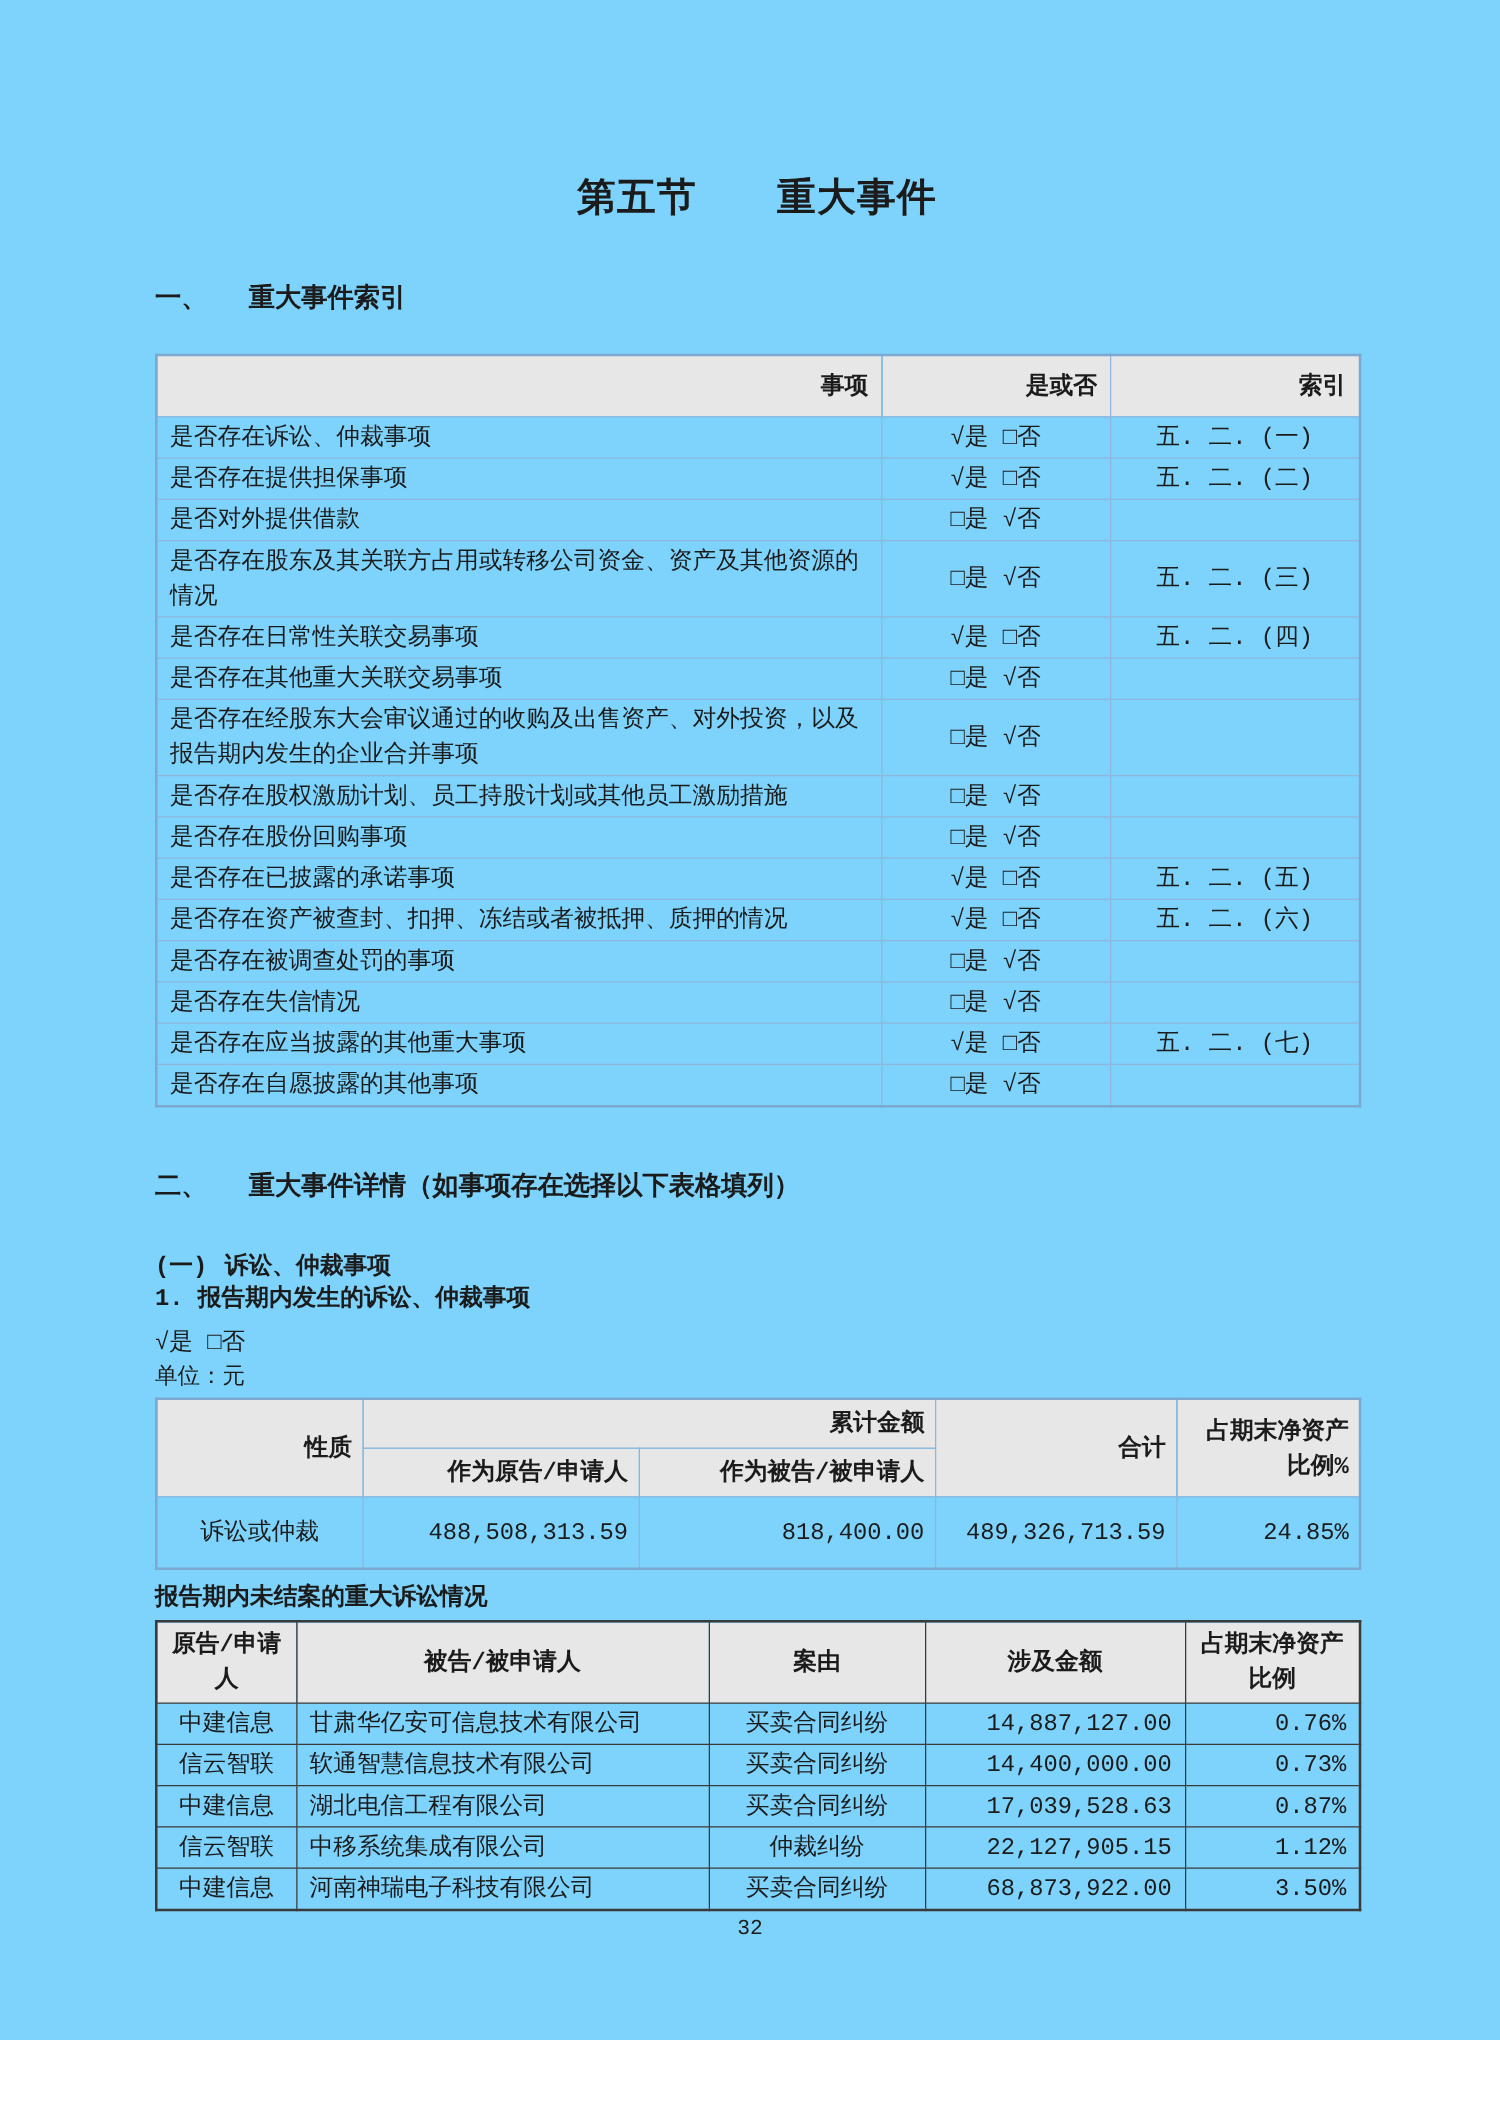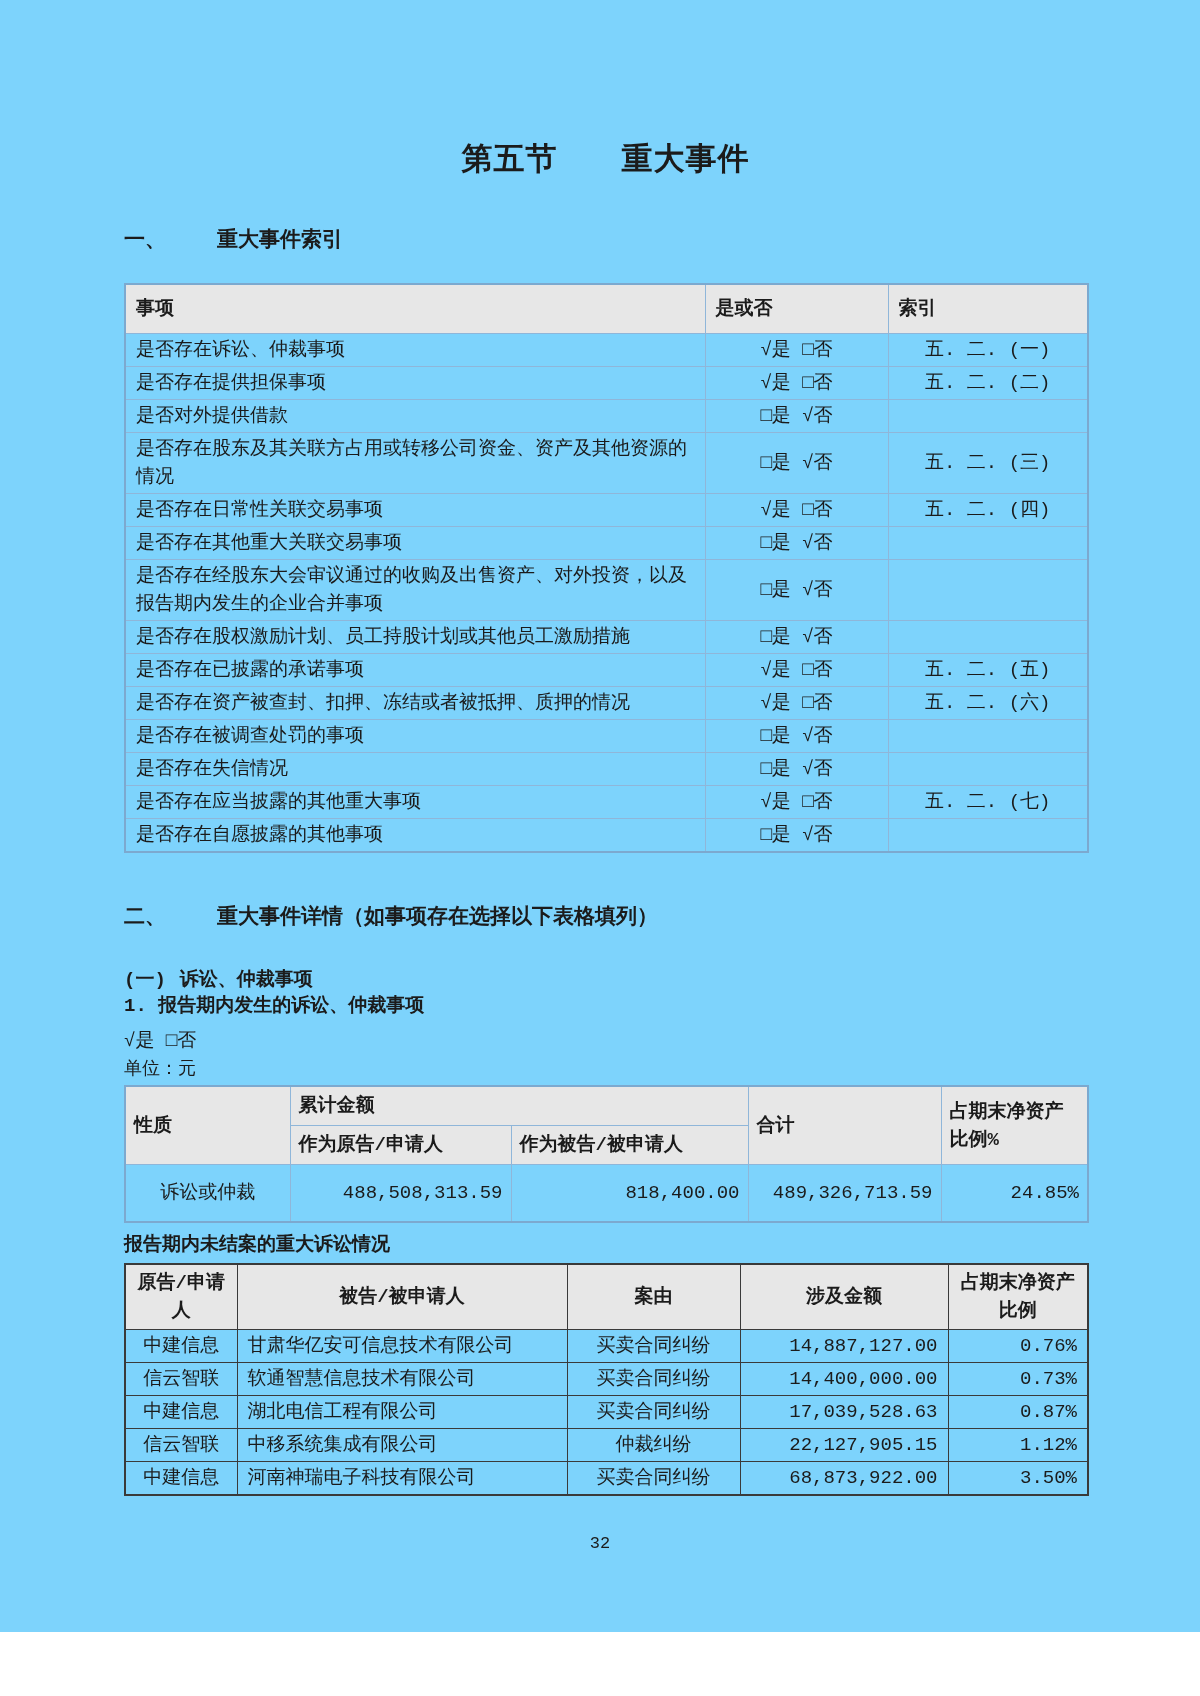--- a/index.html
+++ b/index.html
@@ -27,21 +27,21 @@
   .sec-heading{
     display:flex;
     align-items:baseline;
     font-weight:bold;
   }
   .sec-heading.lvl1{
     margin-top:44px;
     font-size:21px;
     line-height:30px;
   }
-  .sec-heading.lvl1 .sec-text{margin-left:51px;}
+  .sec-heading.lvl1 .sec-text{margin-left:33px;}
   .sec-heading.lvl2{
     margin-top:34px;
     font-size:19px;
     line-height:26px;
   }
   .sec-heading.lvl2 .sec-text{margin-left:14px;}
   .item-title{
     font-size:19px;
     font-weight:bold;
     line-height:26px;
@@ -70,21 +70,21 @@
     vertical-align:middle;
     word-break:break-all;
     overflow:hidden;
   }
   
   table.blue{border:2px solid #7ca9cf;margin-top:27px;}
   table.blue td,table.blue th{border:1px solid #8fb6d9;}
   table.blue thead th, table.blue .hdr{
     background:#e7e7e7;
     font-weight:bold;
-    text-align:left;
+    text-align:right;
   }
   table.t1 thead th{padding:10px 10px;}
   table.t1 td{padding:2px 10px;}
   table.t1 .c-yn,table.t1 .c-idx{text-align:center;}
   table.t2{margin-top:4px;}
   table.t2 .hdr{padding:5px 8px;}
   table.t2 td{padding:14px 8px;}
   
   table.black{border:2px solid #3a3a3a;margin-top:4px;}
   table.black td,table.black th{border:1px solid #3a3a3a;}
@@ -172,20 +172,25 @@
           <td class="c-item">是否存在经股东大会审议通过的收购及出售资产、对外投资，以及报告期内发生的企业合并事项</td>
           <td class="c-yn">□是 √否</td>
           <td class="c-idx"></td>
         </tr>
         <tr>
           <td class="c-item">是否存在股权激励计划、员工持股计划或其他员工激励措施</td>
           <td class="c-yn">□是 √否</td>
           <td class="c-idx"></td>
         </tr>
         <tr>
+          <td class="c-item">是否存在股份回购事项</td>
+          <td class="c-yn">□是 √否</td>
+          <td class="c-idx"></td>
+        </tr>
+        <tr>
           <td class="c-item">是否存在已披露的承诺事项</td>
           <td class="c-yn">√是 □否</td>
           <td class="c-idx">五. 二. (五)</td>
         </tr>
         <tr>
           <td class="c-item">是否存在资产被查封、扣押、冻结或者被抵押、质押的情况</td>
           <td class="c-yn">√是 □否</td>
           <td class="c-idx">五. 二. (六)</td>
         </tr>
         <tr>

